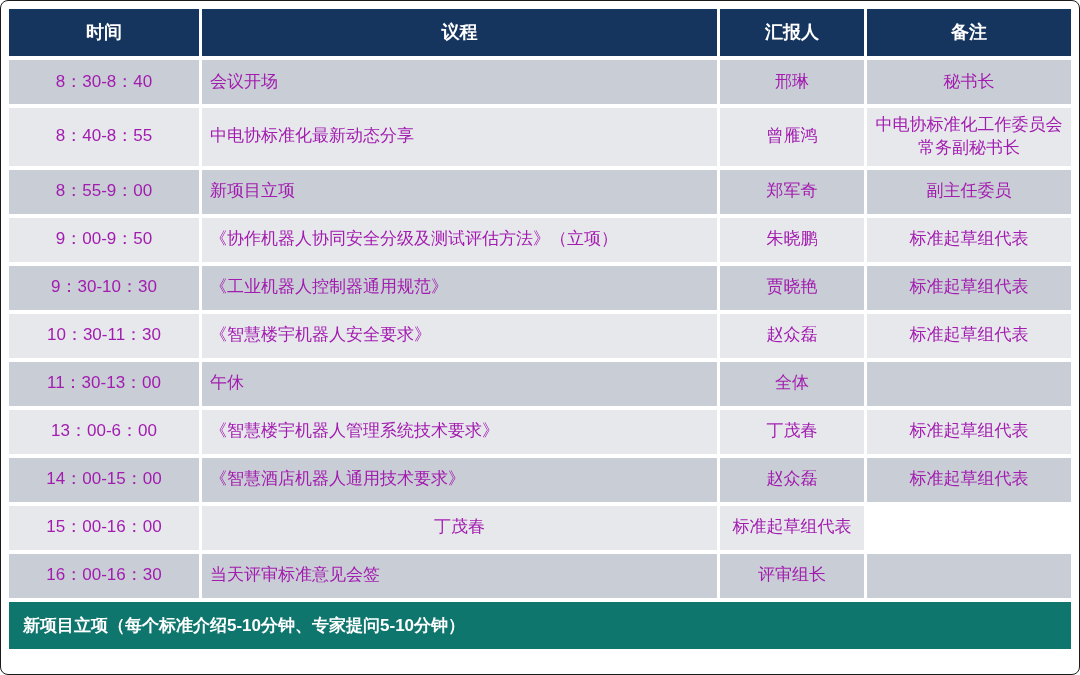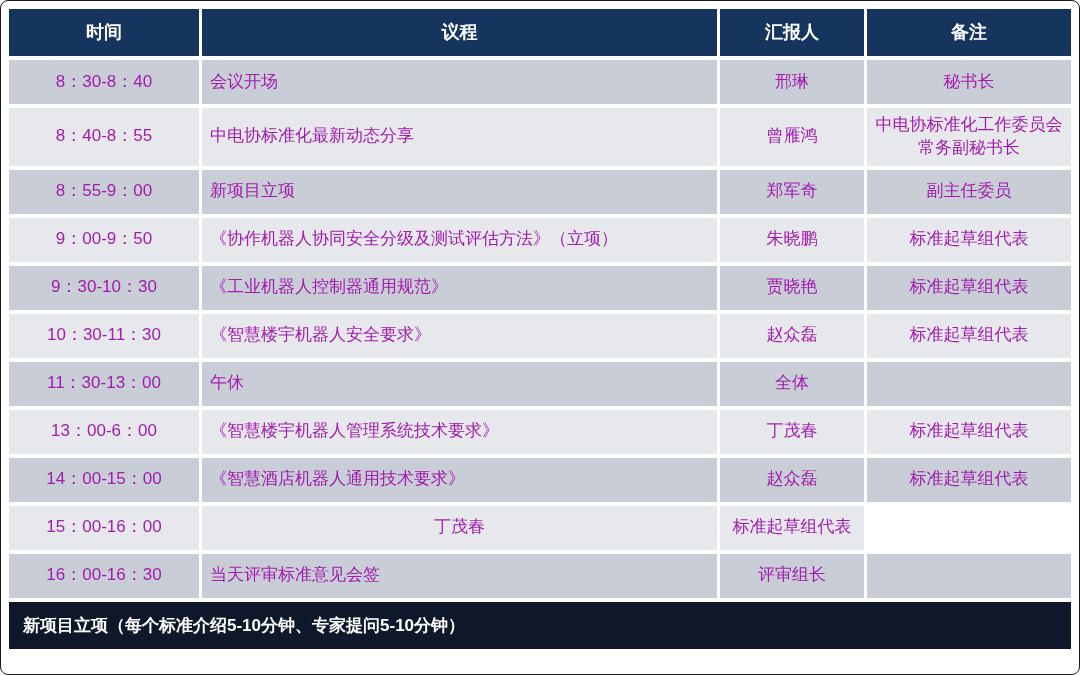--- a/index.html
+++ b/index.html
@@ -49,21 +49,21 @@
   .header-row .cell {
     background: #16355e;
     color: #ffffff;
     font-weight: bold;
     font-size: 18px;
   }
   .row.shade-dark .cell { background: #c9cdd5; }
   .row.shade-light .cell { background: #e7e8ec; }
   .footer-bar {
     min-height: 47px;
-    background: #0f172a;
+    background: #0f766e;
     color: #ffffff;
     font-weight: bold;
     font-size: 17px;
     display: flex;
     align-items: center;
     padding: 6px 14px;
     box-sizing: border-box;
   }
 </style>
 </head>

